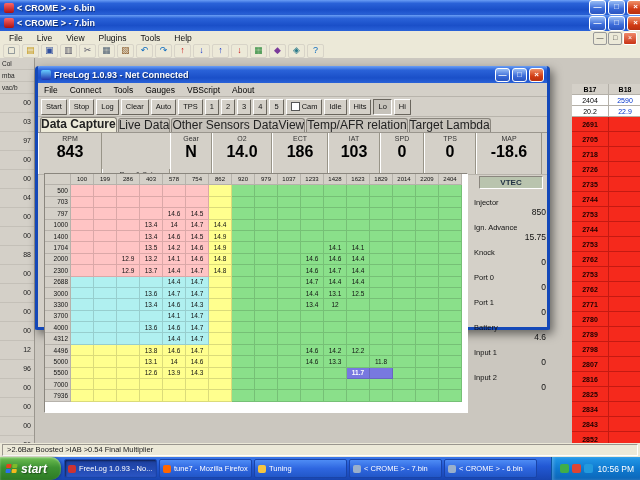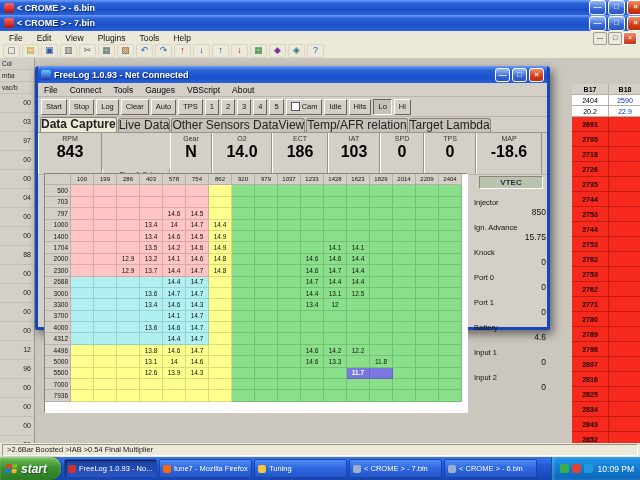--- a/index.html
+++ b/index.html
@@ -144,21 +144,21 @@
     <span class="ttext">&lt; CROME &gt; - 7.bin</span>
     <span class="capbtns" id="capMain">
         <span class="capbtn">—</span>
         <span class="capbtn">□</span>
         <span class="capbtn close">×</span>
       </span>
   </div>
 
   <div class="menubar" id="cromeMenu">
       <span class="mitem">File</span>
-      <span class="mitem">Edit</span>
+      <span class="mitem">Live</span>
       <span class="mitem">View</span>
       <span class="mitem">Plugins</span>
       <span class="mitem">Tools</span>
       <span class="mitem">Help</span>
     </div>
   <span class="mdibtns" id="mdiBtns">
       <span class="mdibtn">—</span>
       <span class="mdibtn">□</span>
       <span class="mdibtn close">×</span>
     </span>
@@ -839,17 +839,17 @@
           <span class="ticon" style="background: rgb(154, 176, 204);"></span>
           <span class="tlabel">&lt; CROME &gt; - 6.bin</span>
         </div>
       </div>
     <div class="tray">
       <span id="trayIcons" style="display:flex;gap:3px;">
           <span class="trayicon" style="background: rgb(63, 174, 73);"></span>
           <span class="trayicon" style="background: rgb(221, 68, 51);"></span>
           <span class="trayicon" style="background: rgb(34, 153, 221);"></span>
         </span>
-      <span class="clock">10:09 PM</span>
+      <span class="clock">10:56 PM</span>
     </div>
   </div>
 
 </div>
 
 </body></html>

